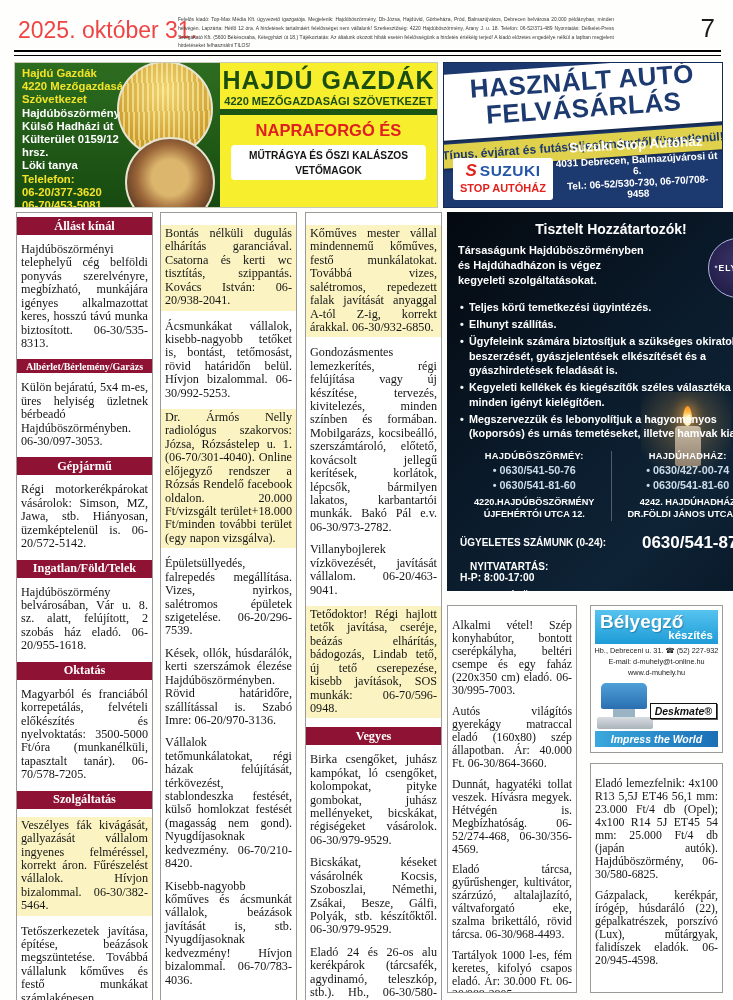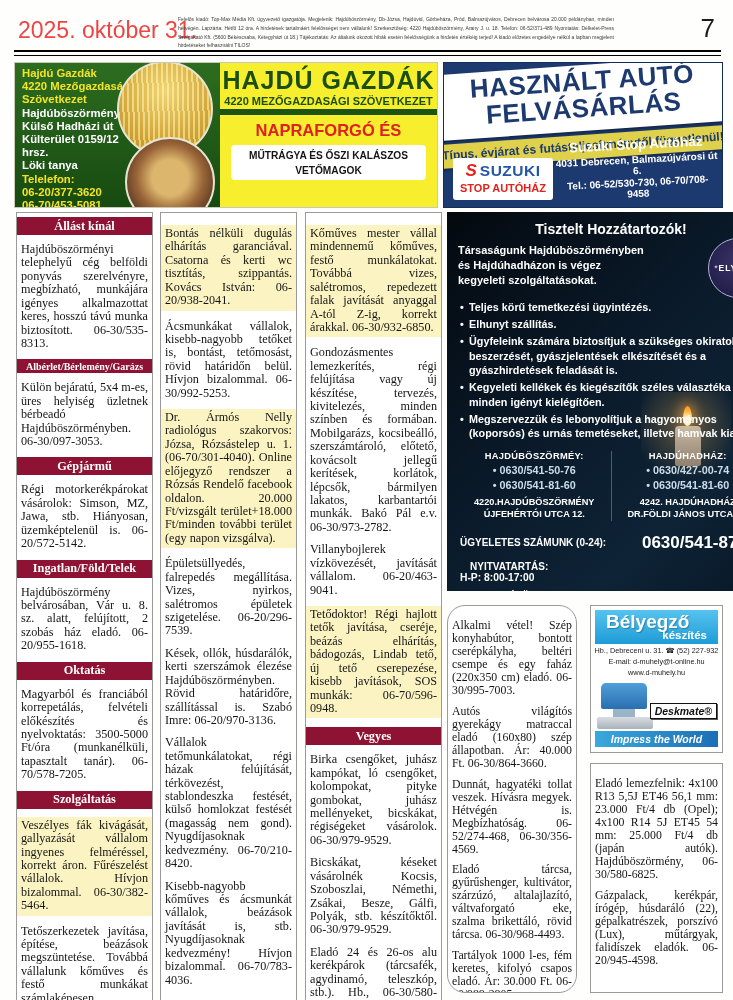--- a/index.html
+++ b/index.html
@@ -51,21 +51,21 @@
   
   .col { position:absolute; top:212px; width:137px; height:981px; border:1px solid #9a9a9a; box-sizing:border-box; padding:4px 4px 0; overflow:hidden; background:#fff; }
   .c1 { left:16px; } .c2 { left:160px; } .c3 { left:305px; }
   .cat { background:#8d1233; color:#fff; text-align:center; font-weight:bold; font-size:12.3px; padding:1.5px 0; margin:0 -4px 8px; }
   .cat.sm { font-size:10px; }
   .cat.mt { margin-top:2px; }
   .ad { font-size:12.2px; line-height:1.1; text-align:justify; color:#141414; margin:8px 0 9px; }
   .hl { background:#fbf4c2; margin-left:-4px; margin-right:-4px; padding:2px 4px 3px; }
 
   .colr { position:absolute; border:1px solid #9a9a9a; box-sizing:border-box; padding:5px 4px 0; overflow:hidden; background:#fff; }
-  .c4a { left:447px; top:605px; width:130px; height:388px;border-radius:18px; }
+  .c4a { left:447px; top:605px; width:130px; height:388px; }
   .c4b { left:590px; top:763px; width:133px; height:230px; }
   .colr .ad { font-size:11.8px; margin-bottom:8px; }
 
   
   .el { position:absolute; left:447px; top:212px; width:328px; height:379px; box-sizing:border-box;
         background:linear-gradient(135deg,#04090f 0%, #0a1a2a 45%, #0e2336 75%, #081726 100%);
         color:#fff; font-family:"Liberation Sans",sans-serif; padding:9px 11px 0; overflow:hidden; }
   .el-title { text-align:center; font-weight:bold; font-size:14px; }
   .el-intro { margin-top:6px; width:192px; font-weight:bold; font-size:11px; line-height:1.35; }
   .el-logo { position:absolute; top:26px; right:7px; width:58px; height:58px; border-radius:50%;
@@ -92,21 +92,21 @@
   .el-caddr { font-weight:bold; font-size:9.2px; line-height:1.3; margin-top:6px; }
   .el-duty { display:flex; justify-content:space-between; align-items:center; margin-top:12px; padding:0 2px; position:relative; z-index:2; }
   .el-duty-label { font-weight:bold; font-size:10px; }
   .el-duty-num { font-weight:bold; font-size:17px; }
   .el-row { display:flex; margin-top:8px; padding:0 2px; position:relative; z-index:2;flex-direction:column; }
   .el-row .lbl { width:45%; font-weight:bold; font-size:10px; text-align:left; padding-left:10px; box-sizing:border-box; }
   .el-row .val { font-weight:bold; font-size:10.3px; text-align:left; }
 
   
   .be { position:absolute; left:590px; top:605px; width:133px; height:148px; border:1px solid #9a9a9a; box-sizing:border-box; background:#fff; font-family:"Liberation Sans",sans-serif; overflow:hidden; }
-  .be-head { margin:4px 4px 2px; background:linear-gradient(#56c3ef,#1e9cd7); padding:1px 11px 3px; }
+  .be-head { margin:4px 4px 2px; background:linear-gradient(#56c3ef,#1e9cd7); padding:1px 5px 3px; }
   .be-title { color:#fff; font-weight:bold; font-size:19px; text-shadow:1px 1px 1px rgba(0,0,0,.25); }
   .be-sub { color:#fff; font-weight:bold; font-size:11.5px; text-align:right; margin-top:-4px; }
   .be-line { text-align:center; font-size:7.3px; color:#222; line-height:1.5; }
   .be-visual { position:relative; height:66px; margin-top:2px; }
   .be-stamp-top { position:absolute; left:10px; top:2px; width:46px; height:26px; background:linear-gradient(#4f9fd8,#2a6fb0); border-radius:5px 5px 2px 2px; }
   .be-stamp-neck { position:absolute; left:22px; top:28px; width:22px; height:8px; background:#9ab4c6; }
   .be-stamp-base { position:absolute; left:6px; top:36px; width:56px; height:12px; background:linear-gradient(#d8dde2,#aab3ba); border-radius:2px; }
   .be-deskmate { position:absolute; right:5px; top:22px; border:1.5px solid #111; background:#fff; padding:1px 4px; font-weight:bold; font-style:italic; font-size:10.5px; color:#111; box-shadow:1px 1px 0 #555; }
   .be-strip { position:absolute; left:4px; right:4px; bottom:0; height:16px; background:linear-gradient(90deg,#3aa8dd,#1b6fb5); color:#fff; font-weight:bold; font-style:italic; font-size:10.5px; text-align:center; line-height:16px; }
 </style>

